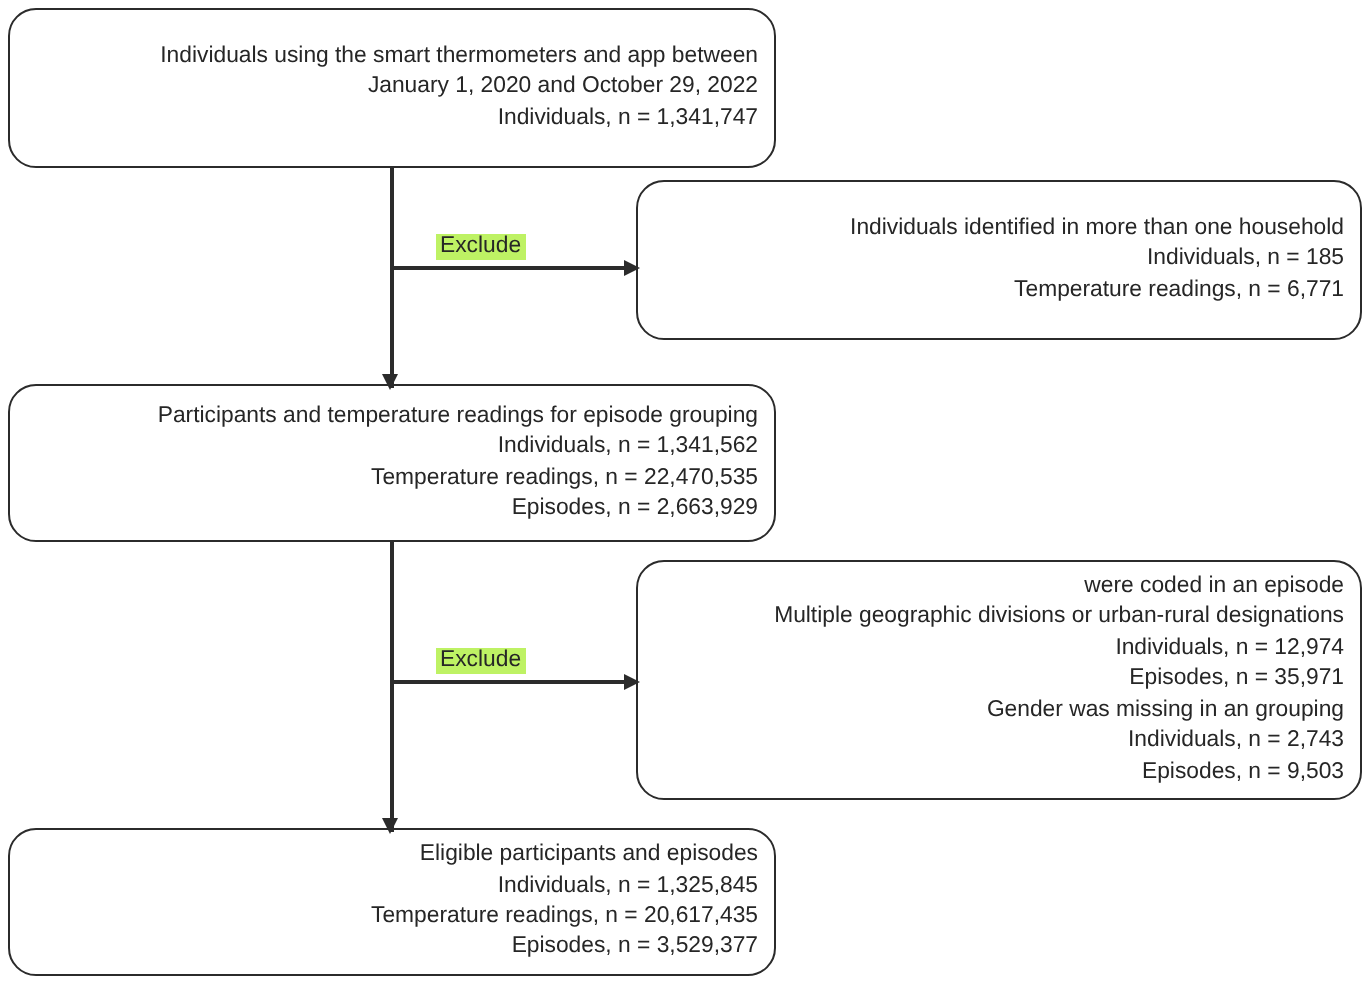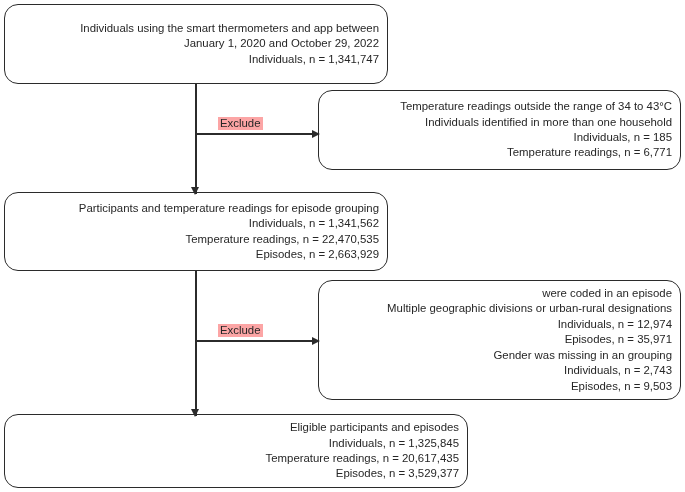--- a/index.html
+++ b/index.html
@@ -36,21 +36,21 @@
     font-size: 11.4px;
     line-height: 15.4px;
     white-space: nowrap;
     color: #262626;
   }
   
   #node-enrolled   { left: 4px;   top: 4px;   width: 384px; height: 80px; }
   #node-excl-1     { left: 318px; top: 90px;  width: 363px; height: 80px; }
   #node-grouping   { left: 4px;   top: 192px; width: 384px; height: 79px; }
   #node-excl-2     { left: 318px; top: 280px; width: 363px; height: 120px; }
-  #node-eligible   { left: 4px;   top: 414px; width: 464px; height: 74px; }
+  #node-eligible   { left: 4px;   top: 414px; width: 384px; height: 74px; }
 
   
   .conn {
     position: absolute;
     background: #2b2b2b;
   }
   .conn-v { width: 1.6px; }
   .conn-h { height: 1.6px; }
 
   #conn-v-1 { left: 195px; top: 84px;  height: 110px; }
@@ -77,39 +77,38 @@
   #arrow-down-2 { left: 191.3px; top: 409px; }
   #arrow-right-1 { left: 312px; top: 129.6px; }
   #arrow-right-2 { left: 312px; top: 336.6px; }
 
   .edge-label {
     position: absolute;
     font-size: 11.4px;
     line-height: 13px;
     color: #262626;
     white-space: nowrap;
-    background: #fca5a5;
+    background: #bef264;
     padding: 0 2px;
   }
   #label-exclude-1 { left: 218px; top: 117px; }
   #label-exclude-2 { left: 218px; top: 324px; }
 </style>
 </head>
 <body>
 
 <div id="flowchart">
 
   <div class="node" id="node-enrolled">
     <span class="line">Individuals using the smart thermometers and app between</span>
     <span class="line">January 1, 2020 and October 29, 2022</span>
     <span class="line">Individuals, n = 1,341,747</span>
   </div>
 
   <div class="node" id="node-excl-1">
-    <span class="line">Temperature readings outside the range of 34 to 43°C</span>
     <span class="line">Individuals identified in more than one household</span>
     <span class="line">Individuals, n = 185</span>
     <span class="line">Temperature readings, n = 6,771</span>
   </div>
 
   <div class="node" id="node-grouping">
     <span class="line">Participants and temperature readings for episode grouping</span>
     <span class="line">Individuals, n = 1,341,562</span>
     <span class="line">Temperature readings, n = 22,470,535</span>
     <span class="line">Episodes, n = 2,663,929</span>

